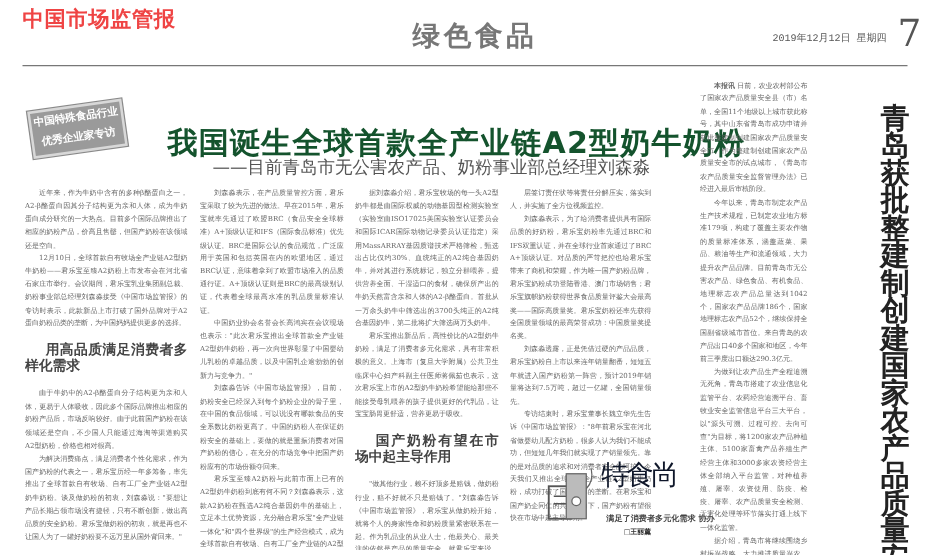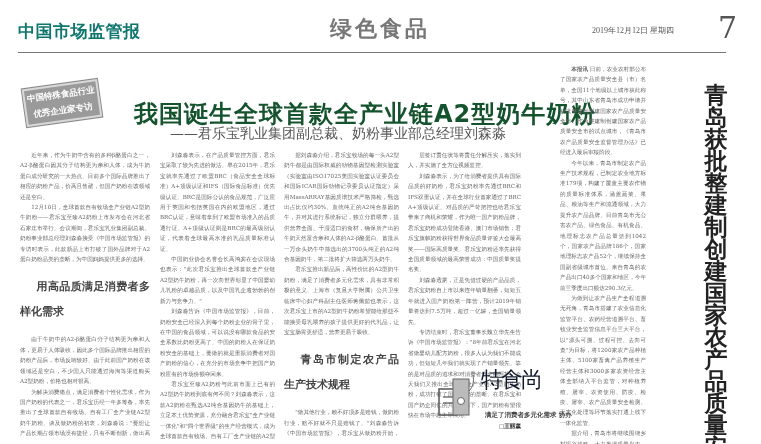--- a/index.html
+++ b/index.html
@@ -1,31 +1,31 @@
 <!DOCTYPE html>
 <html><head>
 <meta charset="utf-8">
 <style>
   * { margin:0; padding:0; box-sizing:border-box; }
   html, body { width:761px; height:444px; background:#ffffff; overflow:hidden; }
   body { position:relative; font-family:"DejaVu Serif", serif; color:#555; }
 
-  .masthead-name { position:absolute; left:18px; top:20px; font-family:"DejaVu Sans", sans-serif; font-weight:bold; font-size:17px; color:#0f766e; letter-spacing:0.5px; }
+  .masthead-name { position:absolute; left:18px; top:4px; font-family:"DejaVu Sans", sans-serif; font-weight:bold; font-size:17px; color:#ef4444; letter-spacing:0.5px; }
   .section-title { position:absolute; left:330px; top:14px; font-family:"DejaVu Serif", serif; font-weight:bold; font-size:22px; color:#777; letter-spacing:3px; }
-  .dateline { position:absolute; left:592px; top:25px; font-family:Liberation Serif, serif; font-size:8px; color:#555; }
+  .dateline { position:absolute; left:618px; top:25px; font-family:Liberation Mono, monospace; font-size:8px; color:#555; }
   .page-num { position:absolute; left:718px; top:10px; font-family:"DejaVu Serif", serif; font-size:30px; color:#555; }
   .top-rule { position:absolute; left:18px; top:52px; width:708px; height:1px; background:#777; }
 
   .badge { position:absolute; left:24px; top:84px; width:76px; height:38px; background:#9a9a9a; color:#fff; transform:rotate(-8deg); font-family:"DejaVu Sans", sans-serif; font-size:8.5px; font-weight:bold; line-height:16px; text-align:center; border:2px solid #d8d8d8; box-shadow:0 0 0 1px #8a8a8a; }
   .headline { position:absolute; left:110px; top:98px; font-family:"DejaVu Sans", sans-serif; font-weight:bold; font-size:24px; color:#14532d; letter-spacing:1px; white-space:nowrap;margin-left:24px; }
   .subhead { position:absolute; left:170px; top:125px; font-family:"DejaVu Sans", sans-serif; font-size:14px; color:#555; white-space:nowrap; }
 
   .col { position:absolute; font-size:5.6px; line-height:10.4px; color:#666; text-align:justify; overflow:hidden; }
   .col p { text-indent:2em; }
-  .col h3 { font-family:Liberation Serif, serif; font-size:11px; line-height:25px; font-weight:bold; color:#444; margin:10px 0 10px 0; text-indent:1.5em; }
+  .col h3 { font-family:Liberation Serif, serif; font-size:11px; line-height:13px; font-weight:bold; color:#444; margin:10px 0 10px 0; text-indent:1.5em; }
   .c1 { left:20px; top:150px; width:130px; height:290px; }
   .c2 { left:160px; top:150px; width:115px; height:290px; }
   .c3 { left:284px; top:150px; width:115px; height:290px; }
   .c4 { left:408px; top:150px; width:113px; height:290px; }
   .c5 { left:560px; top:64px; width:86px; height:380px; }
   .signature { display:block; text-align:right; font-weight:bold; color:#333; }
 
   .vtitle { position:absolute; left:696px; top:84px; width:40px; font-family:"DejaVu Serif", serif; font-weight:bold; font-size:23px; line-height:22px; color:#222; text-align:center; }
   .vtitle span { display:block; }
 
@@ -42,41 +42,41 @@
 <div class="dateline">2019年12月12日  星期四</div>
 <div class="page-num">7</div>
 <div class="top-rule"></div>
 
 <div class="badge">
   <div>中国特殊食品行业</div>
   <div>优秀企业家专访</div>
 </div>
 
 <div class="headline">我国诞生全球首款全产业链A2型奶牛奶粉</div>
-<div class="subhead">——君乐宝乳业集团副总裁、奶粉事业部总经理刘森淼</div>
+<div class="subhead">——目前青岛市无公害农产品、奶粉事业部总经理刘森淼</div>
 
 <div class="col c1">
   <p>近年来，作为牛奶中含有的多种β酪蛋白之一，A2-β酪蛋白因其分子结构更为亲和人体，成为牛奶蛋白成分研究的一大热点。目前多个国际品牌推出了相应的奶粉产品，价高且售罄，但国产奶粉在该领域还是空白。</p>
   <p>12月10日，全球首款自有牧场全产业链A2型奶牛奶粉——君乐宝至臻A2奶粉上市发布会在河北省石家庄市举行。会议期间，君乐宝乳业集团副总裁、奶粉事业部总经理刘森淼接受《中国市场监管报》的专访时表示，此款新品上市打破了国外品牌对于A2蛋白奶粉品类的垄断，为中国妈妈提供更多的选择。</p>
   <h3>用高品质满足消费者多样化需求</h3>
   <p>由于牛奶中的A2-β酪蛋白分子结构更为亲和人体，更易于人体吸收，因此多个国际品牌推出相应的奶粉产品后，市场反响较好。由于此前国产奶粉在该领域还是空白，不少国人只能通过海淘等渠道购买A2型奶粉，价格也相对很高。</p>
   <p>为解决消费痛点，满足消费者个性化需求，作为国产奶粉的代表之一，君乐宝历经一年多筹备，率先推出了全球首款自有牧场、自有工厂全产业链A2型奶牛奶粉。谈及做奶粉的初衷，刘森淼说："要想让产品长期占领市场没有捷径，只有不断创新，做出高品质的安全奶粉。君乐宝做奶粉的初衷，就是再也不让国人为了一罐好奶粉要不远万里从国外背回来。"</p>
 </div>
 
 <div class="col c2">
   <p>刘森淼表示，在产品质量管控方面，君乐宝采取了较为先进的做法。早在2015年，君乐宝就率先通过了欧盟BRC（食品安全全球标准）A+顶级认证和IFS（国际食品标准）优先级认证。BRC是国际公认的食品规范，广泛应用于英国和包括英国在内的欧盟地区，通过BRC认证，意味着拿到了欧盟市场准入的品质通行证。A+顶级认证则是BRC的最高级别认证，代表着全球最高水准的乳品质量标准认证。</p>
   <p>中国奶业协会名誉会长高鸿宾在会议现场也表示："此次君乐宝推出全球首款全产业链A2型奶牛奶粉，再一次向世界彰显了中国婴幼儿乳粉的卓越品质，以及中国乳企逾勃勃的创新力与竞争力。"</p>
   <p>刘森淼告诉《中国市场监管报》，目前，奶粉安全已经深入到每个奶粉企业的骨子里，在中国的食品领域，可以说没有哪款食品的安全系数比奶粉更高了。中国的奶粉人在保证奶粉安全的基础上，要做的就是重振消费者对国产奶粉的信心，在充分的市场竞争中把国产奶粉应有的市场份额夺回来。</p>
   <p>君乐宝至臻A2奶粉与此前市面上已有的A2型奶牛奶粉到底有何不同？刘森淼表示，这款A2奶粉在甄选A2纯合基因奶牛的基础上，立足本土优势资源，充分融合君乐宝"全产业链一体化"和"四个世界级"的生产经营模式，成为全球首款自有牧场、自有工厂全产业链的A2型奶牛奶粉。</p>
 </div>
 
 <div class="col c3">
   <p>据刘森淼介绍，君乐宝牧场的每一头A2型奶牛都是由国际权威的动物基因型检测实验室（实验室由ISO17025美国实验室认证委员会和国际ICAR国际动物记录委员认证指定）采用MassARRAY基因质谱技术严格筛检，甄选出占比仅约30%、血统纯正的A2纯合基因奶牛，并对其进行系统标记，独立分群喂养，提供营养全面、干湿适口的食材，确保所产出的牛奶天然富含亲和人体的A2-β酪蛋白。首批从一万余头奶牛中筛选出的3700头纯正的A2纯合基因奶牛，第二批将扩大筛选两万头奶牛。</p>
   <p>君乐宝推出新品后，高性价比的A2型奶牛奶粉，满足了消费者多元化需求，具有非常积极的意义。上海市（复旦大学附属）公共卫生临床中心妇产科副主任医师蒋佩茹也表示，这次君乐宝上市的A2型奶牛奶粉希望能给那些不能接受母乳喂养的孩子提供更好的代乳品，让宝宝肠胃更舒适，营养更易于吸收。</p>
-  <h3>青岛市制定农产品生产技术规程</h3>
+  <h3>国产奶粉有望在市场中起主导作用</h3>
   <p>"做其他行业，赖不好顶多是赔钱，做奶粉行业，赔不好就不只是赔钱了。"刘森淼告诉《中国市场监管报》，君乐宝从做奶粉开始，就将个人的身家性命和奶粉质量紧密联系在一起。作为乳品业的从业人士，他最关心、最关注的依然是产品的质量安全。就君乐宝来说，500人规模的工厂里，一般就有近百人是检验人员。君乐宝向来重视员工的食品安全教育，通过定期培训、考试，层</p>
 </div>
 
 <div class="col c4">
   <p>层签订责任状等将责任分解压实，落实到人，并实施了全方位视频监控。</p>
   <p>刘森淼表示，为了给消费者提供具有国际品质的好奶粉，君乐宝奶粉率先通过BRC和IFS双重认证，并在全球行业首家通过了BRC A+顶级认证。对品质的严苛把控也给君乐宝带来了商机和荣耀，作为唯一国产奶粉品牌，君乐宝奶粉成功登陆香港、澳门市场销售；君乐宝旗帜奶粉获得世界食品质量评鉴大会最高奖——国际高质量奖。君乐宝奶粉还率先获得全国质量领域的最高荣誉成功：中国质量奖提名奖。</p>
   <p>刘森淼透露，正是凭借过硬的产品品质，君乐宝奶粉自上市以来连年销量翻番，短短五年就进入国产奶粉第一阵营，预计2019年销量将达到7.5万吨，超过一亿罐，全国销量领先。</p>
   <p>专访结束时，君乐宝董事长魏立华先生告诉《中国市场监管报》："8年前君乐宝在河北省做婴幼儿配方奶粉，很多人认为我们不能成功，但短短几年我们就实现了产销量领先。靠的是对品质的追求和对消费者安全的呵护。今天我们又推出全球首款全产业链A2型奶牛奶粉，成功打破了国外品牌的垄断。在君乐宝和国产奶企同仁的共同努力下，国产奶粉有望很快在市场中起主导作用。</p>
   <span class="signature">□王丽薰</span>
 </div>

